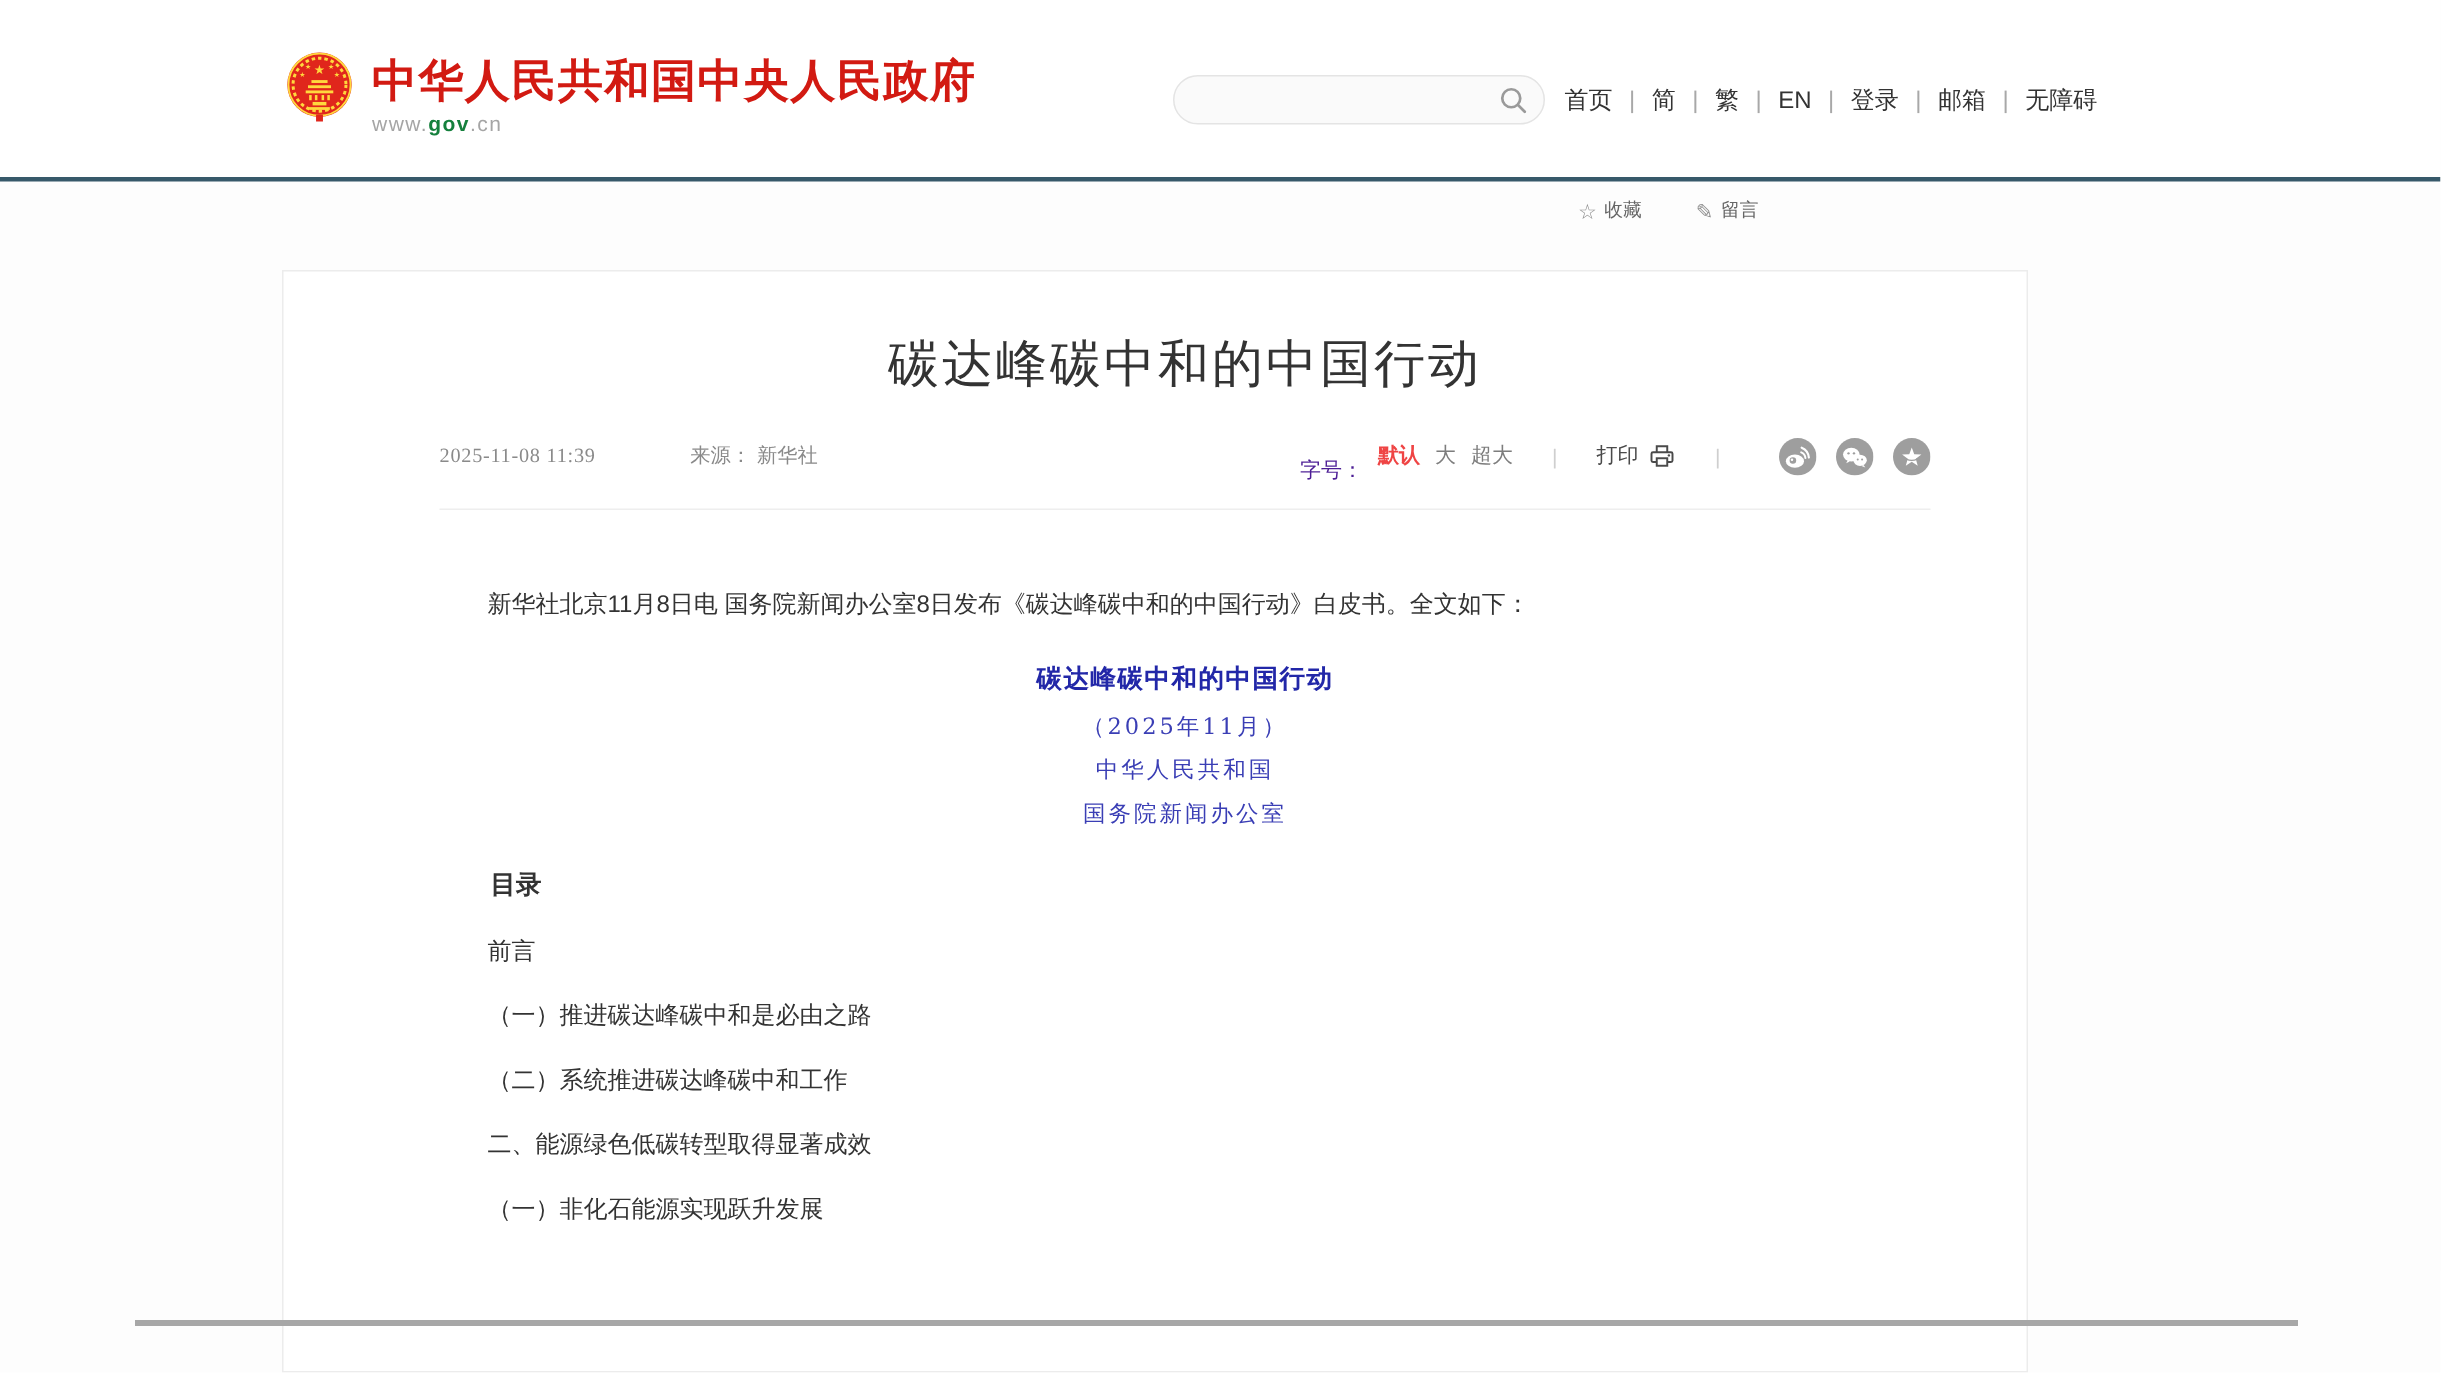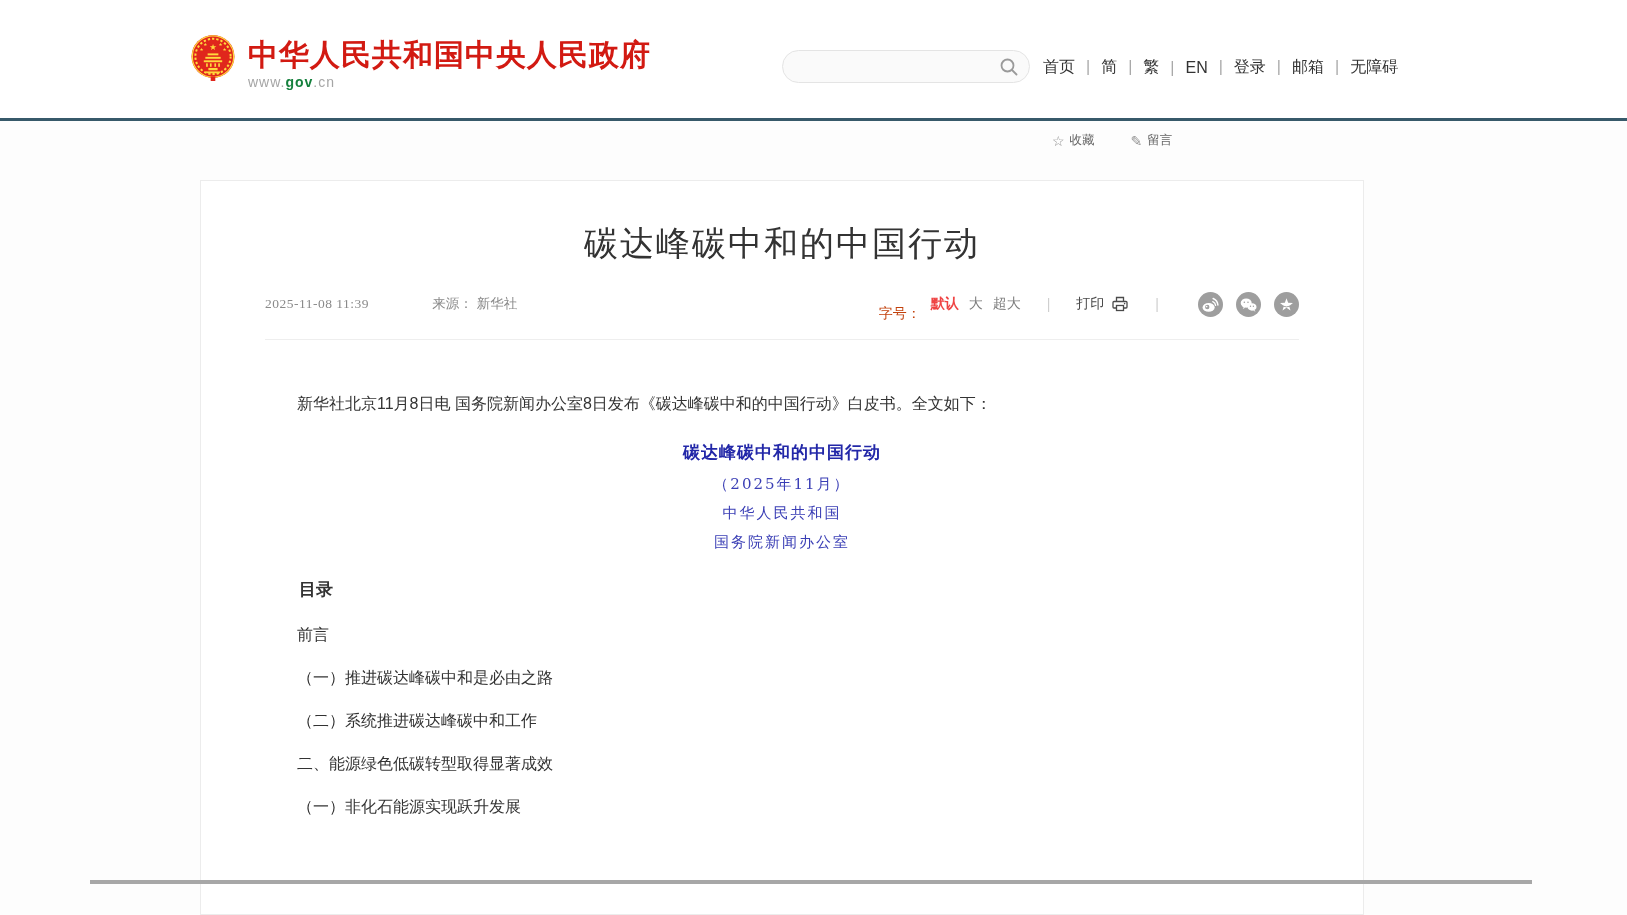--- a/index.html
+++ b/index.html
@@ -27,34 +27,34 @@
 
   .teal-line { position:absolute; left:0; top:118px; width:1627px; height:3px; background:#37596a; }
 
   
   .page-tools { position:absolute; left:1052px; top:132px; display:flex; align-items:center; font-size:12.5px; color:#666; }
   .tool { display:flex; align-items:center; cursor:pointer; }
   .tool + .tool { margin-left:36px; }
   .tool .glyph { font-size:14px; color:#8f8f8f; margin-right:5px; }
 
   
-  .article { position:absolute; left:200px; top:180px; width:1164px; height:735px;
-    background:#fff; border:1px solid #ececec; }
+  .article { position:absolute; left:188px; top:180px; width:1164px; height:735px;
+    background:#fff; border:1px solid #ececec;padding-left:40px; }
   .article-title { margin-top:42px; text-align:center; font-size:34px; font-weight:500;
     color:#333; letter-spacing:2px; line-height:40px; }
 
   .meta-row { display:flex; align-items:center; margin:22px 64px 0 64px; padding-bottom:16px;
     border-bottom:1px solid #eeeeee; }
   .meta-left { display:flex; align-items:center; color:#8a8a8a; font-size:13.5px; }
   .pub-time { font-family:Liberation Serif, serif; letter-spacing:0.5px; }
   .source { margin-left:63px; }
   .source-name { margin-left:4px; }
 
   .meta-right { margin-left:auto; display:flex; align-items:center; font-size:14px; color:#999; }
-  .fs-label { color:#c2410c;margin-top:20px; }
+  .fs-label { color:#4c1d95;margin-top:20px; }
   .fs-opt { color:#7d7d7d; margin-left:10px; cursor:pointer; }
   .fs-opt.active { color:#ef4444; font-weight:bold; }
   .meta-sep { color:#cfcfcf; margin:0 26px; font-weight:300; }
   .print-btn { display:flex; align-items:center; color:#4a4a4a; cursor:pointer; }
   .print-btn svg { margin-left:7px; }
   .share-icons { display:flex; align-items:center; }
   .share-icons .share { width:25px; height:25px; margin-left:13px; cursor:pointer; }
 
   
   .article-body { margin:0 64px; font-size:16px; color:#333; }

